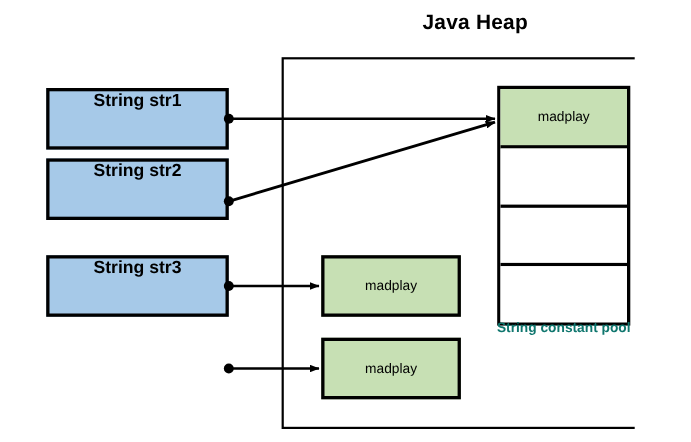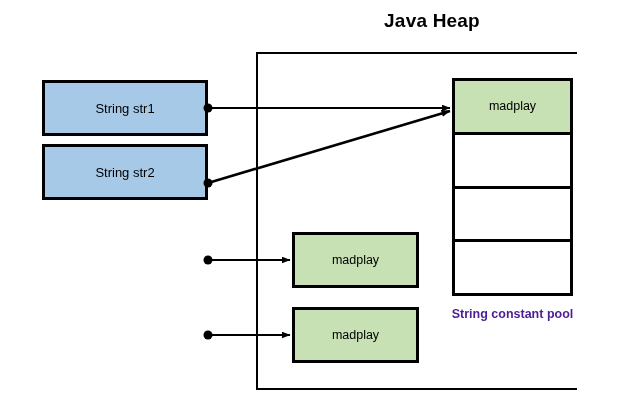--- a/index.html
+++ b/index.html
@@ -45,24 +45,24 @@
 
   
   .var-box {
     left: 42px;
     width: 166px;
     height: 56px;
     background: #a6c9e8;
     border: 3px solid #000000;
     box-sizing: border-box;
     display: flex;
-    align-items: center;
+    align-items: flex-start;
     justify-content: center;
-    font-size: 13px;
-    font-weight: normal;
+    font-size: 16px;
+    font-weight: bold;
     color: #000000;
   }
   .var-1 { top: 80px; }
   .var-2 { top: 144px; }
   .var-3 { top: 232px; }
   .var-4 { top: 307px; }
 
   
   .heap-obj {
     left: 292px;
@@ -101,26 +101,26 @@
     justify-content: center;
     font-size: 12.5px;
     color: #000000;
     background: #ffffff;
   }
   .pool-cell:last-child { border-bottom: none; }
   .pool-cell.filled { background: #c7e0b4; }
 
   .pool-label {
     left: 430px;
-    top: 307px;
+    top: 291px;
     width: 165px;
     text-align: center;
     font-size: 12.5px;
     font-weight: bold;
-    color: #4c1d95;
+    color: #0f766e;
     white-space: nowrap;
   }
 
   
   .arrow-layer {
     left: 0;
     top: 0;
     width: 628px;
     height: 402px;
     pointer-events: none;
@@ -134,20 +134,23 @@
   <div class="abs diagram-title">Java Heap</div>
 
   <div class="abs heap-box"></div>
 
   <div class="abs var-box var-1">
     <span>String str1</span>
   </div>
   <div class="abs var-box var-2">
     <span>String str2</span>
   </div>
+  <div class="abs var-box var-3">
+    <span>String str3</span>
+  </div>
 
   <div class="abs heap-obj obj-3">
     <span>madplay</span>
   </div>
   <div class="abs heap-obj obj-4">
     <span>madplay</span>
   </div>
 
   <div class="abs pool">
     <div class="pool-cell filled">

